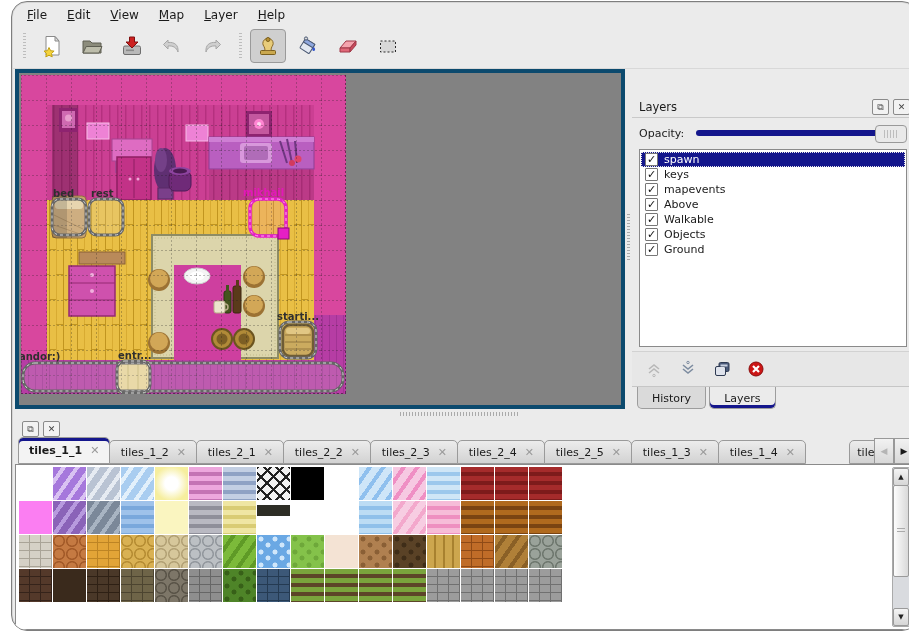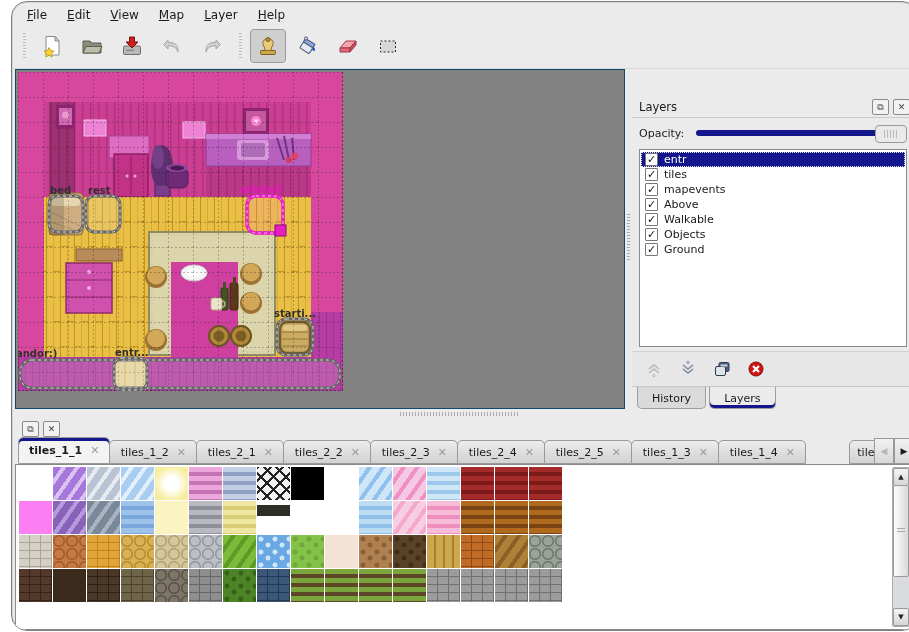--- a/index.html
+++ b/index.html
@@ -17,21 +17,21 @@
     border-bottom:1px solid #d8d8d8;}
   .tb-handle{width:6px;height:26px;margin:0 3px;
     background:repeating-linear-gradient(180deg,#bdbdbd 0 1px,transparent 1px 3px);
     background-size:3px 100%;background-repeat:no-repeat;background-position:center;}
   .tb-btn{width:34px;height:32px;display:flex;align-items:center;justify-content:center;
     border:1px solid transparent;border-radius:4px;background:transparent;}
   .tb-btn.active{background:#cfcfcf;border-color:#9a9a9a;}
   .tb-btn svg{width:24px;height:24px;}
   
   .central{height:340px;display:flex;padding:0 3px;}
-  .mapview{flex:1;background:#828282;border:1px solid #0c4a6e;position:relative;overflow:hidden;}
+  .mapview{flex:1;background:#828282;border:4px solid #0c4a6e;position:relative;overflow:hidden;}
   .map-svg{position:absolute;left:2px;top:2px;}
   .vsplitter{width:7px;position:relative;}
   .vsplitter .grip{position:absolute;left:2px;top:145px;width:3px;height:46px;
     background:repeating-linear-gradient(180deg,#aaa 0 1px,transparent 1px 3px);}
   
   .dock{width:282px;display:flex;flex-direction:column;margin-top:28px;}
   .dock-title{height:20px;display:flex;align-items:center;padding:0 4px 0 7px;gap:4px;
     border-bottom:1px solid #c9c9c9;}
   .dock-title .t{flex:1;font-size:11.5px;}
   .winbtn{width:15px;height:14px;border:1px solid #8a8a8a;border-radius:2px;background:#f2f2f2;
@@ -370,26 +370,26 @@
         <span>Opacity:</span>
         <div class="slider">
           <div class="track"></div>
           <div class="handle"></div>
         </div>
       </div>
       <div class="layer-list">
 
           <div class="layer-row selected">
             <span class="cb">✓</span>
-            <span>entr</span>
+            <span>spawn</span>
           </div>
 
           <div class="layer-row">
             <span class="cb">✓</span>
-            <span>tiles</span>
+            <span>keys</span>
           </div>
 
           <div class="layer-row">
             <span class="cb">✓</span>
             <span>mapevents</span>
           </div>
 
           <div class="layer-row">
             <span class="cb">✓</span>
             <span>Above</span>

